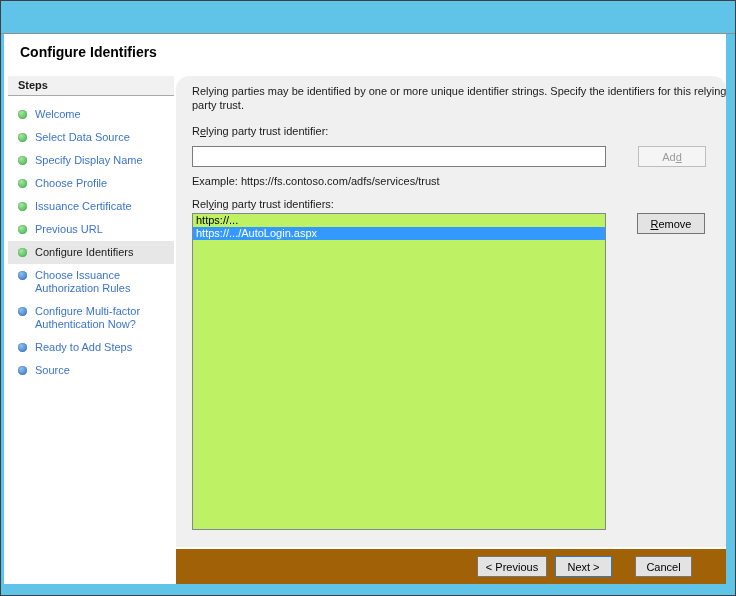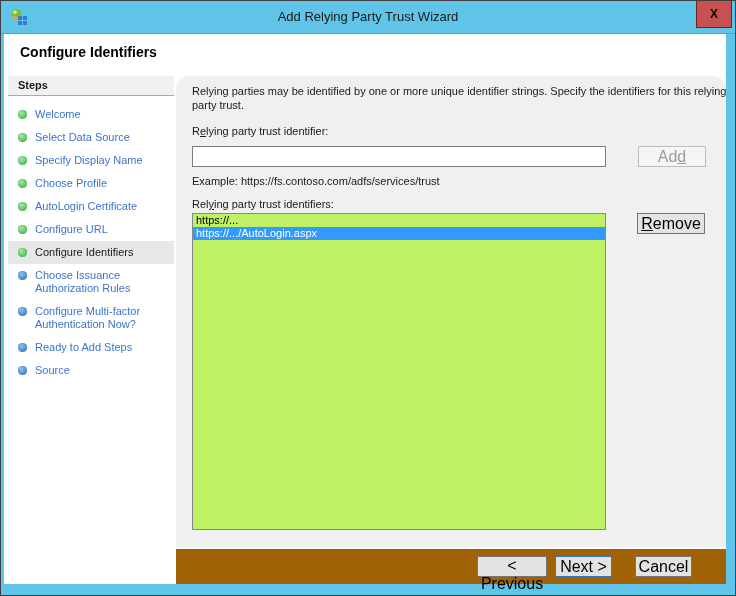--- a/index.html
+++ b/index.html
@@ -55,21 +55,21 @@
   .field-label{position:absolute;font-size:11px;color:#1A1A1A;}
   .identifier-label{left:16px;top:49px;}
   .identifiers-label{left:16px;top:122px;}
   .identifier-input{
     position:absolute;left:16px;top:70px;width:414px;height:21px;
     border:1px solid #7C7C7C;background:#FFFFFF;font-size:11px;padding:1px 3px;
     font-family:"Liberation Sans","DejaVu Sans",sans-serif;
   }
   .btn{
     position:absolute;height:21px;background:#E3E3E3;border:1px solid #757575;
-    font-size:16px;color:#000;padding:0;cursor:pointer;
+    font-size:11px;color:#000;padding:0;cursor:pointer;
     font-family:"Liberation Sans","DejaVu Sans",sans-serif;
   }
   .btn u{text-decoration:underline;}
   .add-btn{left:462px;top:70px;width:68px;background:#F5F5F5;border-color:#BDBDBD;color:#9B9B9B;cursor:default;}
   .remove-btn{left:461px;top:137px;width:68px;}
   .example{position:absolute;left:16px;top:99px;color:#1A1A1A;}
   .listbox{
     position:absolute;left:16px;top:137px;width:414px;height:317px;
     background:#bef264;border:1px solid #828790;overflow:hidden;
   }
@@ -81,53 +81,34 @@
   .footer{position:absolute;left:0;top:473px;width:100%;height:35px;background:#a16207;}
   .prev-btn{left:301px;top:7px;width:70px;}
   .next-btn{left:379px;top:7px;width:57px;border:1px solid #2D7AC9;}
   .cancel-btn{left:459px;top:7px;width:57px;}
 </style>
 </head>
 <body>
 
 <div class="window">
 
-  <div class="titlebar">
-    <span class="app-icon">
-      <svg width="18" height="18" viewBox="0 0 18 18" aria-hidden="true">
-        <circle cx="6.5" cy="6" r="4.8" fill="#6FBF44"></circle>
-        <circle cx="5" cy="4.3" r="2" fill="#D9E85A"></circle>
-        <path d="M2 8.5 A4.8 4.8 0 0 0 11 8.5 Z" fill="#E8A33D"></path>
-        <g fill="#3B78C9">
-          <rect x="8" y="8" width="4" height="4"></rect>
-          <rect x="13" y="8" width="4" height="4"></rect>
-          <rect x="8" y="13" width="4" height="4"></rect>
-          <rect x="13" y="13" width="4" height="4"></rect>
-        </g>
-      </svg>
-    </span>
-    <span class="win-title">Add Relying Party Trust Wizard</span>
-    <button class="close-btn">
-      <span class="close-glyph">X</span>
-    </button>
-  </div>
   <div class="titlebar-line"></div>
 
   <div class="content">
     <h1 class="page-title">Configure Identifiers</h1>
 
     <div class="sidebar">
       <div class="steps-title">Steps</div>
       <ul class="steps" id="steps-list">
           <li class="step done"><span class="bullet"></span><span class="step-label">Welcome</span></li>
           <li class="step done"><span class="bullet"></span><span class="step-label">Select Data Source</span></li>
           <li class="step done"><span class="bullet"></span><span class="step-label">Specify Display Name</span></li>
           <li class="step done"><span class="bullet"></span><span class="step-label">Choose Profile</span></li>
-          <li class="step done"><span class="bullet"></span><span class="step-label">AutoLogin Certificate</span></li>
-          <li class="step done"><span class="bullet"></span><span class="step-label">Configure URL</span></li>
+          <li class="step done"><span class="bullet"></span><span class="step-label">Issuance Certificate</span></li>
+          <li class="step done"><span class="bullet"></span><span class="step-label">Previous URL</span></li>
           <li class="step current"><span class="bullet"></span><span class="step-label">Configure Identifiers</span></li>
           <li class="step upcoming"><span class="bullet"></span><span class="step-label">Choose Issuance Authorization Rules</span></li>
           <li class="step upcoming"><span class="bullet"></span><span class="step-label">Configure Multi-factor Authentication Now?</span></li>
           <li class="step upcoming"><span class="bullet"></span><span class="step-label">Ready to Add Steps</span></li>
           <li class="step upcoming"><span class="bullet"></span><span class="step-label">Source</span></li>
         </ul>
     </div>
 
     <div class="main">
       <p class="desc">Relying parties may be identified by one or more unique identifier strings. Specify the identifiers for this relying party trust.</p>

